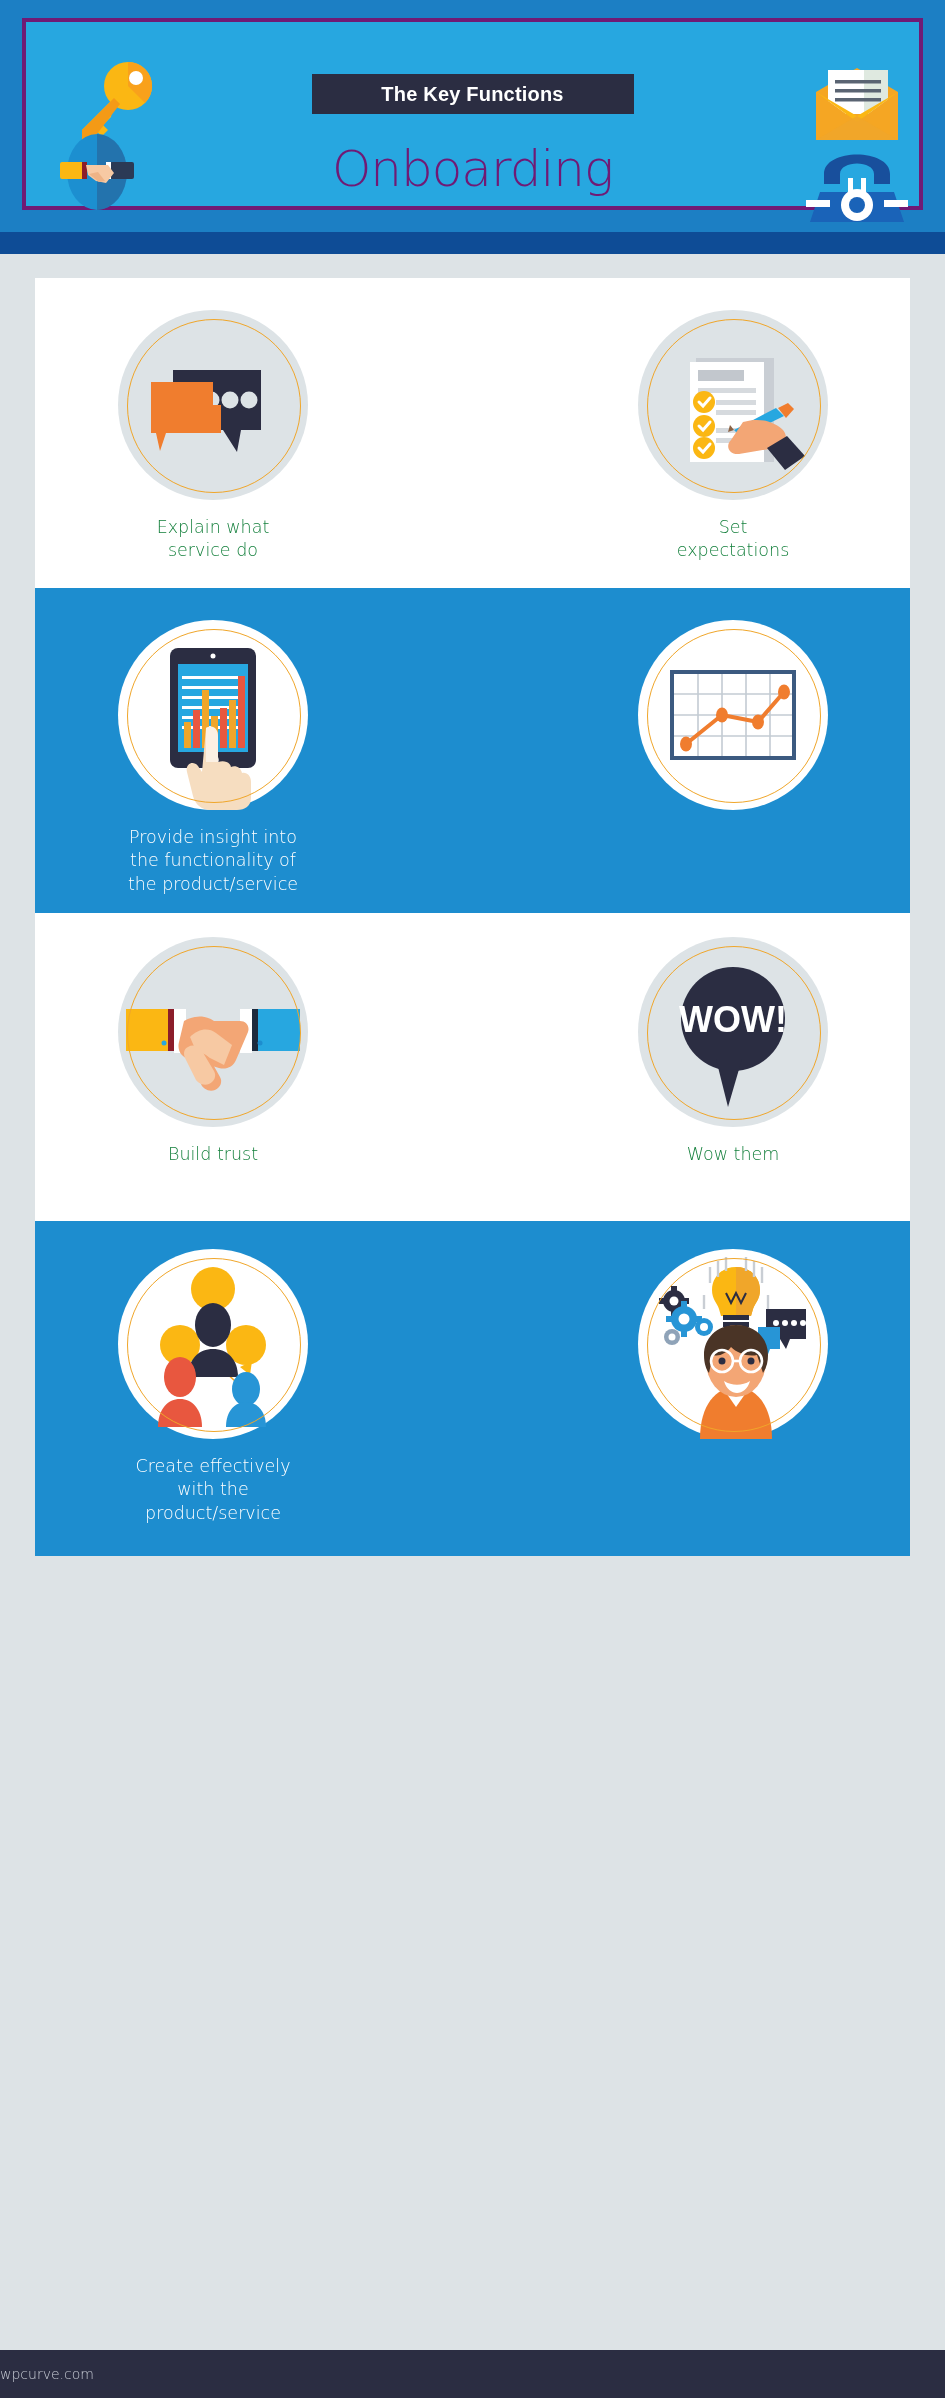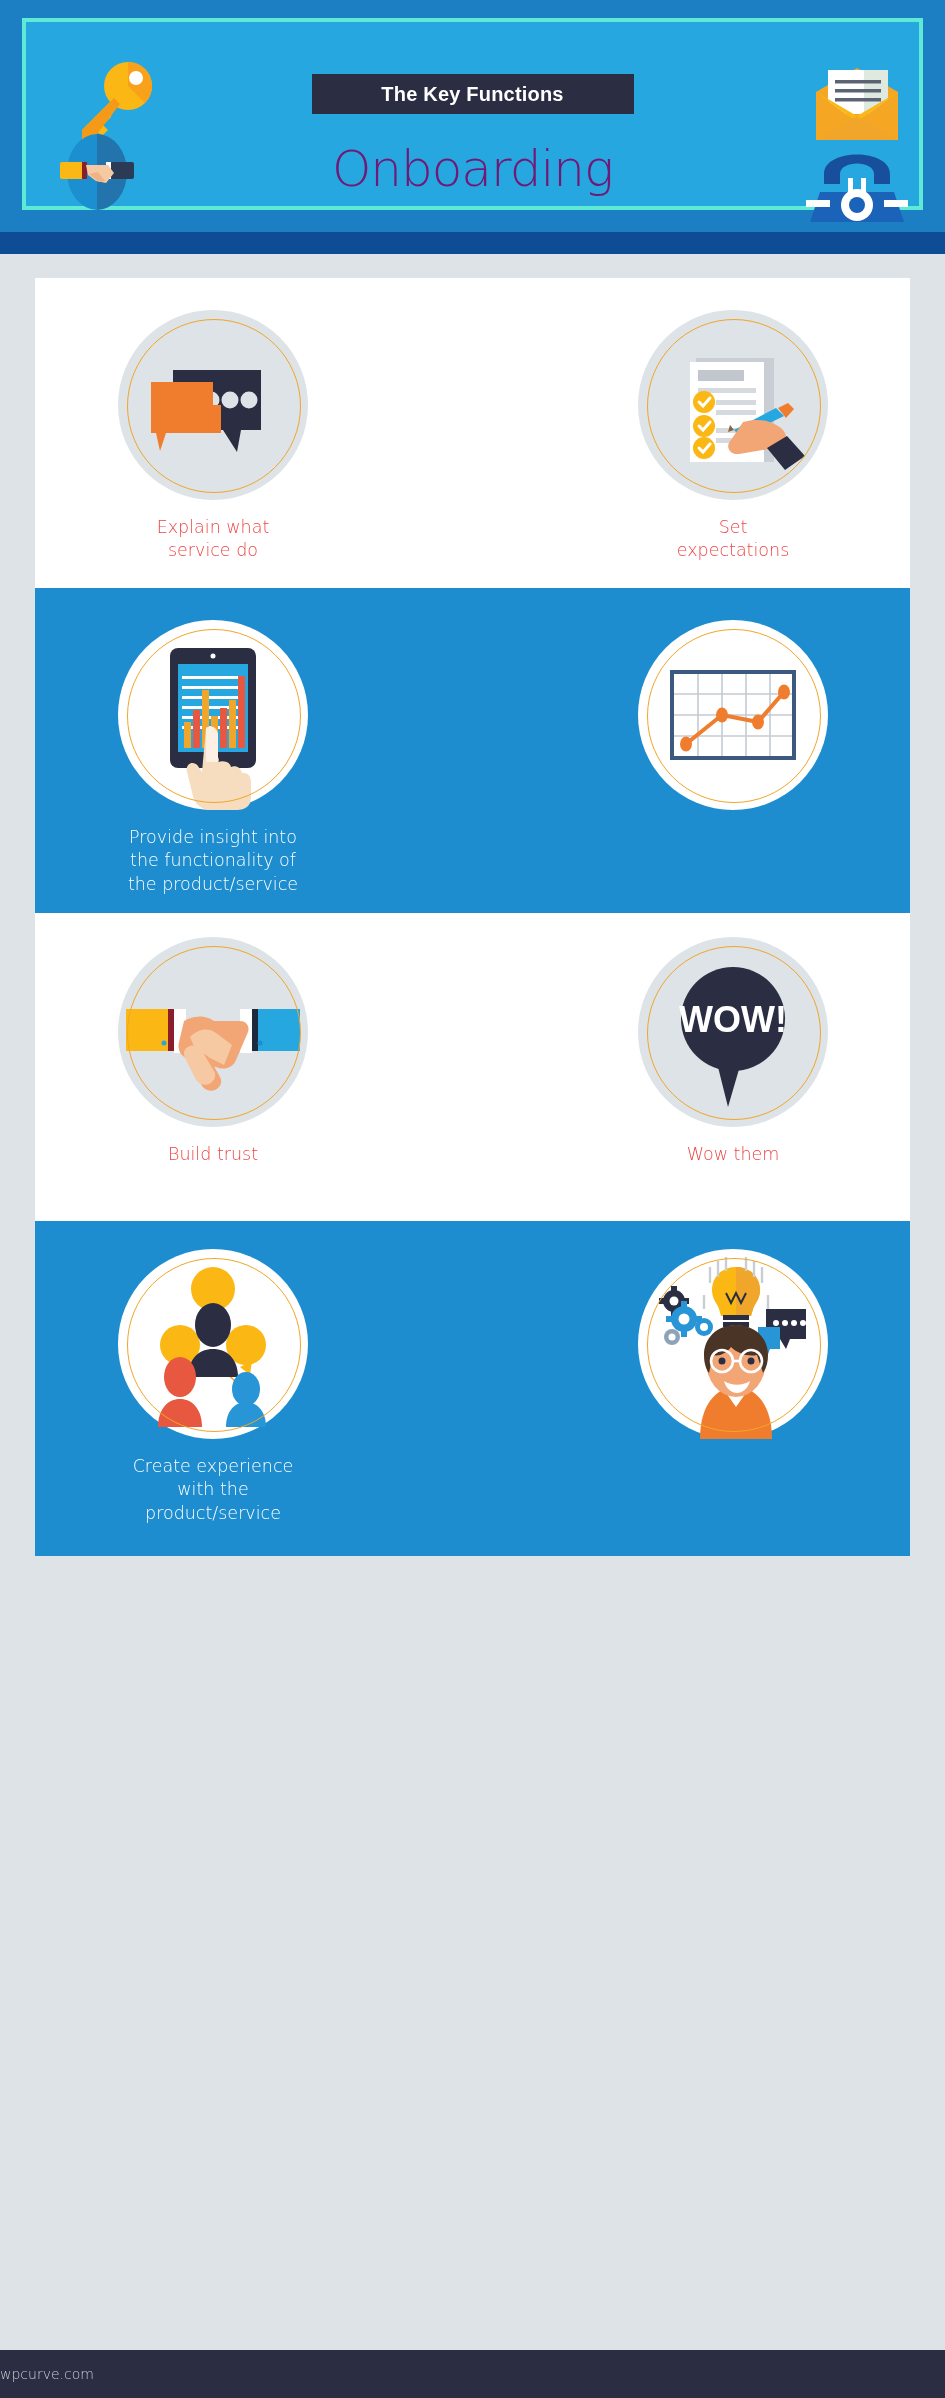--- a/index.html
+++ b/index.html
@@ -22,21 +22,21 @@
     position: absolute;
     left: 0; top: 0;
     width: 945px; height: 232px;
     background: #1c7fc4;
   }
   .header-inner {
     position: absolute;
     left: 22px; top: 18px;
     width: 901px; height: 192px;
     background: #27a7e0;
-    border: 4px solid #5eead4;
+    border: 4px solid #701a75;
   }
   .header-band {
     position: absolute;
     left: 0; top: 232px;
     width: 945px; height: 22px;
     background: #0e4c96;
   }
 
   .title-chip {
     position: absolute;
@@ -119,21 +119,21 @@
     width: 190px; height: 190px;
   }
 
   .caption {
     margin-top: 16px;
     font-size: 17.5px;
     line-height: 1.34;
     font-weight: 300;
     font-family: "DejaVu Sans", sans-serif;
   }
-  .cap-dark  { color: #ef4444; }
+  .cap-dark  { color: #15803d; }
   .cap-light { color: #ffffff; }
 
   
   .footer {
     position: absolute;
     left: 0; bottom: 0;
     width: 945px; height: 48px;
     background: #2b2d42;
     display: flex; align-items: center; justify-content: flex-start;
   }
@@ -372,21 +372,21 @@
           <path d="M134 112 l-12 6 l10 8z" fill="#fbb713"></path>
           <ellipse cx="95" cy="76" rx="18" ry="22" fill="#2b2d42"></ellipse>
           <path d="M70 128 c0 -18 11 -28 25 -28 c14 0 25 10 25 28z" fill="#2b2d42"></path>
           <ellipse cx="62" cy="128" rx="16" ry="20" fill="#e8573f"></ellipse>
           <path d="M40 178 c0 -18 10 -28 22 -28 c12 0 22 10 22 28z" fill="#e8573f"></path>
           <ellipse cx="128" cy="140" rx="14" ry="17" fill="#2795d6"></ellipse>
           <path d="M108 178 c0 -16 9 -25 20 -25 c11 0 20 9 20 25z" fill="#2795d6"></path>
         </svg>
       </div>
       <div class="caption cap-light">
-        <div>Create experience</div>
+        <div>Create effectively</div>
         <div>with the</div>
         <div>product/service</div>
       </div>
     </div>
 
     <div class="cell cell-right" style="top:28px; left:548px">
       <div class="medallion med-white">
         <svg class="med-art" viewBox="0 0 190 190">
 
           <path d="M98 18 c14 0 24 10 24 23 c0 9 -5 13 -7 19 l-2 7 h-30 l-2 -7 c-2 -6 -7 -10 -7 -19 c0 -13 10 -23 24 -23z" fill="#fbb713"></path>

